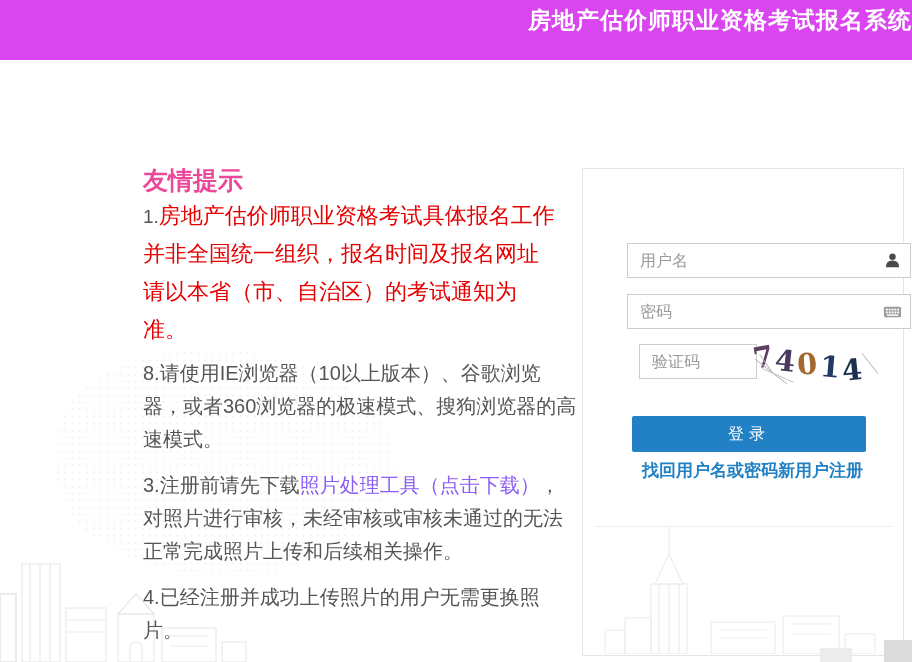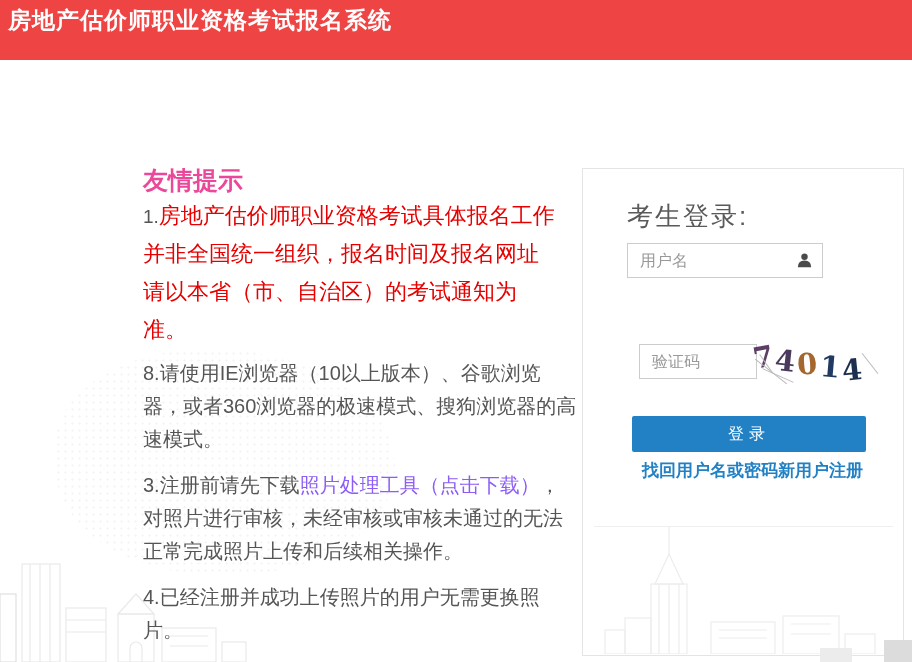--- a/index.html
+++ b/index.html
@@ -5,21 +5,21 @@
   * { margin:0; padding:0; box-sizing:border-box; }
   html,body { width:912px; height:662px; }
   body {
     position:relative; overflow:hidden; background:#ffffff;
     font-family:"Liberation Sans","DejaVu Sans",sans-serif;
   }
 
   
   .header {
     position:absolute; left:0; top:0; width:912px; height:60px;
-    background:#ef4444; z-index:5;
+    background:#d946ef; z-index:5;text-align:right;
   }
   .header h1 {
     padding:5px 0 0 8px; color:#ffffff; font-size:23px; font-weight:bold;
     letter-spacing:1px;
   }
 
   
   .dot-map {
     position:absolute; left:55px; top:350px; width:340px; height:225px;
     background-image:radial-gradient(#f0f0f0 1.2px, transparent 1.2px);
@@ -38,21 +38,21 @@
 
   
   .panel {
     position:absolute; left:582px; top:168px; width:322px; height:488px;
     background:#ffffff; border:1px solid #e4e4e4; z-index:3;
   }
   .panel h3 {
     position:absolute; left:44px; top:30px; font-size:26px; font-weight:normal;
     color:#5a5a5a; letter-spacing:2px;
   }
-  .input-wrap { position:absolute; left:44px; width:196px; height:35px; }
+  .input-wrap { position:absolute; left:44px; width:284px; height:35px; }
   .input-wrap input {
     width:100%; height:100%; border:1px solid #cccccc; background:#fff;
     padding:0 36px 0 12px; font-size:16px; color:#555;
     font-family:"Liberation Sans","DejaVu Sans",sans-serif; outline:none;
   }
   .input-wrap input::placeholder { color:#999999; opacity:1; }
   .field-icon { position:absolute; right:9px; top:8px; width:19px; height:19px; }
   .iw-user   { top:74px; }
   .iw-pass   { top:125px; }
   .iw-captcha{ top:175px; width:118px;margin-left:12px; }
@@ -126,30 +126,48 @@
 
   <p>8.请使用IE浏览器（10以上版本）、谷歌浏览器，或者360浏览器的极速模式、搜狗浏览器的高速模式。</p>
 
   <p><span>3.注册前请先下载</span><a class="red-link">照片处理工具（点击下载）</a><span>，对照片进行审核，未经审核或审核未通过的无法正常完成照片上传和后续相关操作。</span></p>
 
   <p>4.已经注册并成功上传照片的用户无需更换照片。</p>
 
 </div>
 
 <div class="panel">
-  <h3>考生登录:</h3>
 
   <div class="input-wrap iw-user">
     <input type="text" placeholder="用户名" style="">
     <svg class="field-icon" viewBox="0 0 20 20">
       <circle cx="10" cy="6" r="3.4" fill="#4a4a4a"></circle>
       <path d="M3 17 q0 -7 7 -7 q7 0 7 7 z" fill="#4a4a4a"></path>
     </svg>
   </div>
 
+  <div class="input-wrap iw-pass">
+    <input type="text" placeholder="密码" style="">
+    <svg class="field-icon" viewBox="0 0 20 20">
+      <rect x="1" y="5" width="18" height="11" rx="1.5" fill="#9a9a9a"></rect>
+      <g fill="#ffffff">
+        <rect x="3" y="7" width="2" height="2"></rect>
+          <rect x="6" y="7" width="2" height="2"></rect>
+        <rect x="9" y="7" width="2" height="2"></rect>
+          <rect x="12" y="7" width="2" height="2"></rect>
+        <rect x="15" y="7" width="2" height="2"></rect>
+        <rect x="3" y="10" width="2" height="2"></rect>
+          <rect x="6" y="10" width="2" height="2"></rect>
+        <rect x="9" y="10" width="2" height="2"></rect>
+          <rect x="12" y="10" width="2" height="2"></rect>
+        <rect x="15" y="10" width="2" height="2"></rect>
+        <rect x="4" y="13" width="12" height="1.6"></rect>
+      </g>
+    </svg>
+  </div>
 
   <div class="input-wrap iw-captcha">
     <input type="text" placeholder="验证码" style="">
   </div>
 
   <div class="captcha-img">
     <div class="captcha-digits"><span class="cd0">7</span><span class="cd1">4</span><span class="cd2">0</span><span class="cd3">1</span><span class="cd4">4</span></div>
     <div class="cline cl1"></div>
     <div class="cline cl2"></div>
     <div class="cline cl3"></div>

